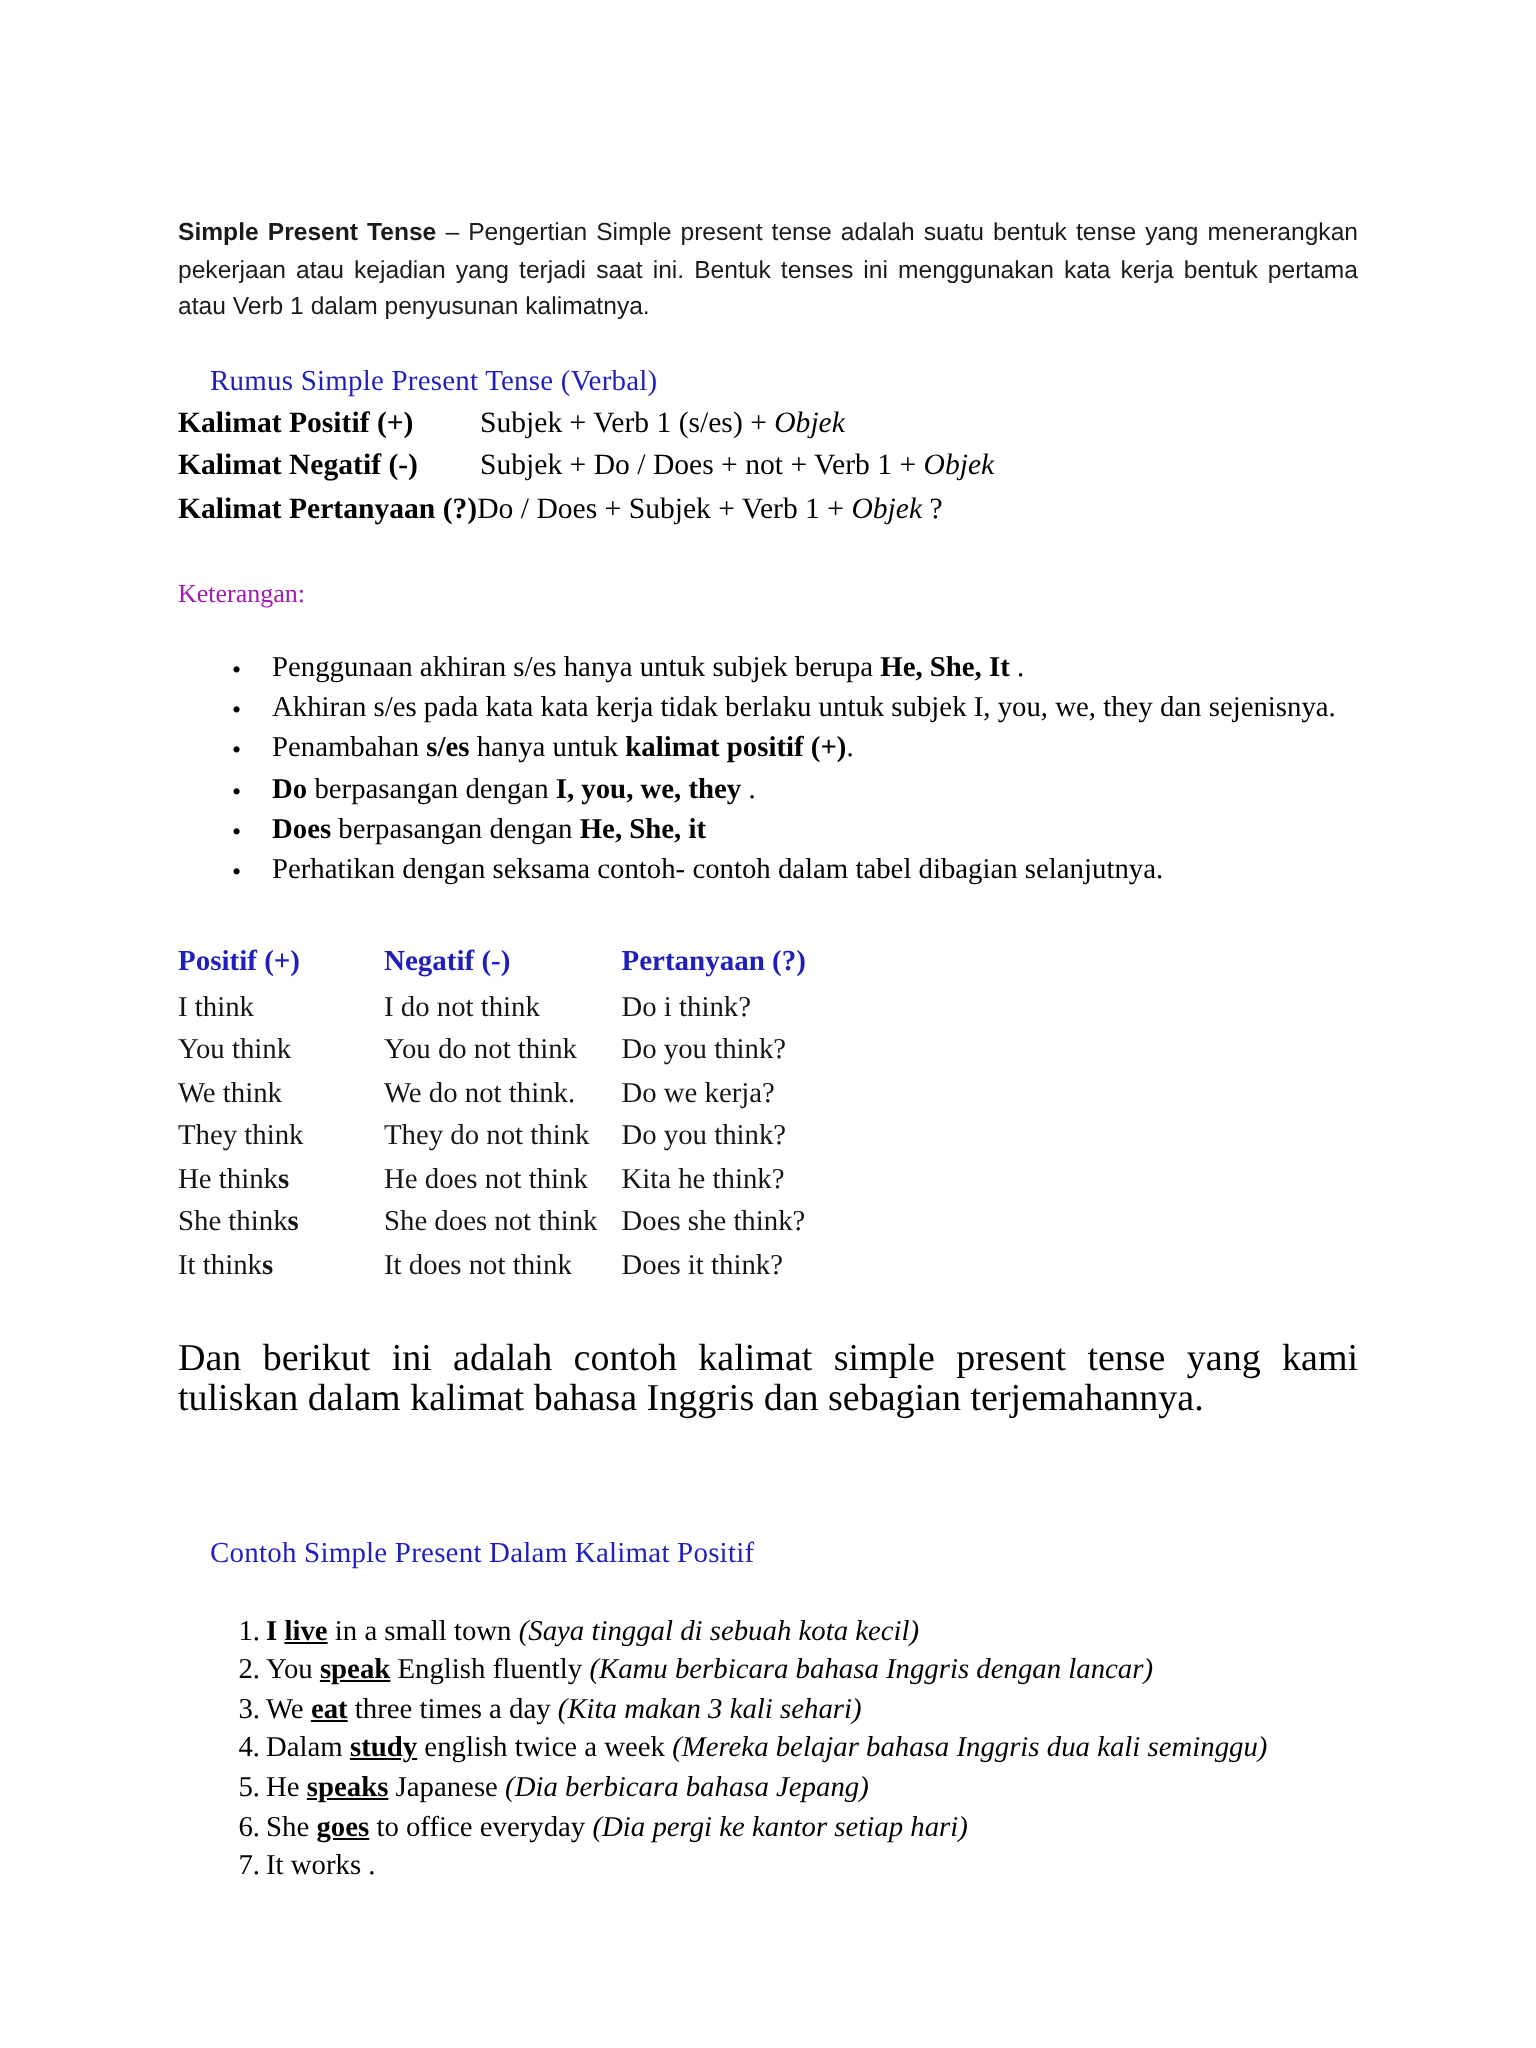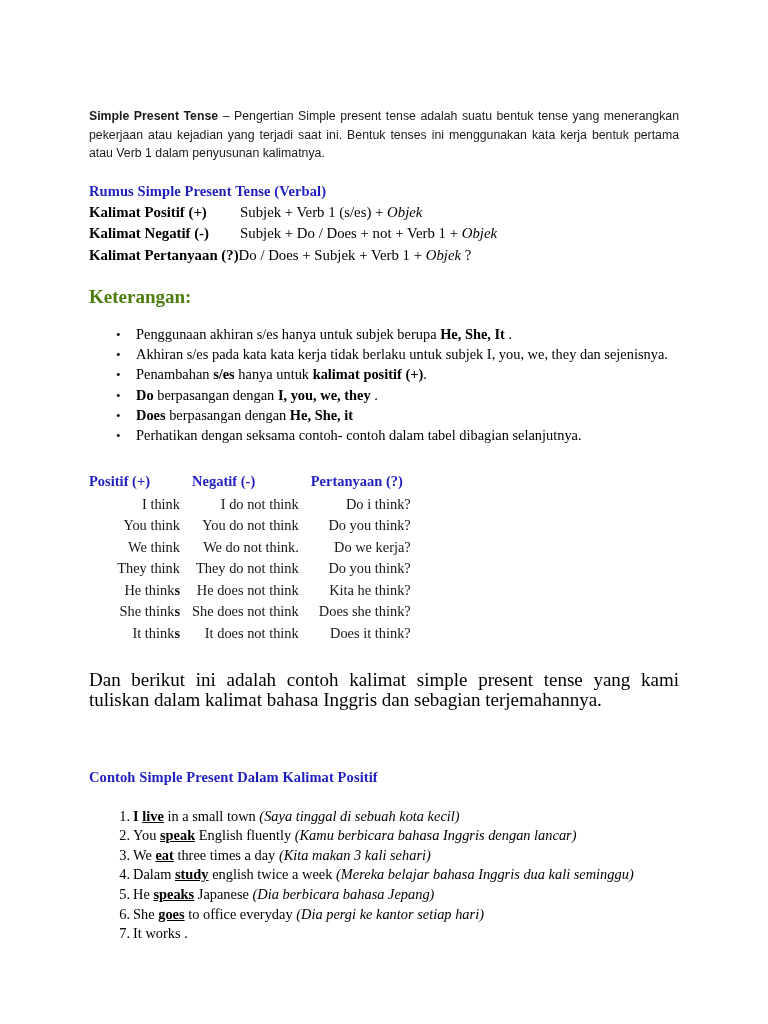--- a/index.html
+++ b/index.html
@@ -36,32 +36,31 @@
     line-height: 18.6px;
     text-align: justify;
     margin: 0 0 19px 0;
     color: #1b1b1b;
   }
   .intro b { font-weight: bold; }
 
   
   .heading-blue {
     font-size: 14.5px;
-    font-weight: bold;
+    font-weight: normal;
     color: #1f1fbe;
     line-height: 19px;
-    margin: 0 0 1px 0;
+    margin: 0 0 1px 16px;
     letter-spacing: 0.1px;
   }
   .heading-red {
-    font-size: 19px;
-    color: #4d7c0f;
+    font-size: 13px;
+    color: #a21caf;
     line-height: 19px;
     margin: 0;
-    font-weight: bold;
   }
 
   
   .formula-block { margin: 0 0 21px 0; }
   .formula-row {
     display: flex;
     align-items: baseline;
     line-height: 21.5px;
     font-size: 14.8px;
   }
@@ -107,21 +106,21 @@
   }
   .conj-table th {
     font-weight: bold;
     color: #1f1fbe;
     text-align: left;
     padding: 0 12px 1px 0;
     white-space: nowrap;
     font-size: 14.5px;
   }
   .conj-table td {
-    text-align: right;
+    text-align: left;
     padding: 0 12px 0 0;
     white-space: nowrap;
     color: #151515;
   }
   .conj-table td b { font-weight: bold; }
   .col-pos { min-width: 91px; }
   .col-neg { min-width: 97px; }
   .col-que { min-width: 100px; }
 
   

